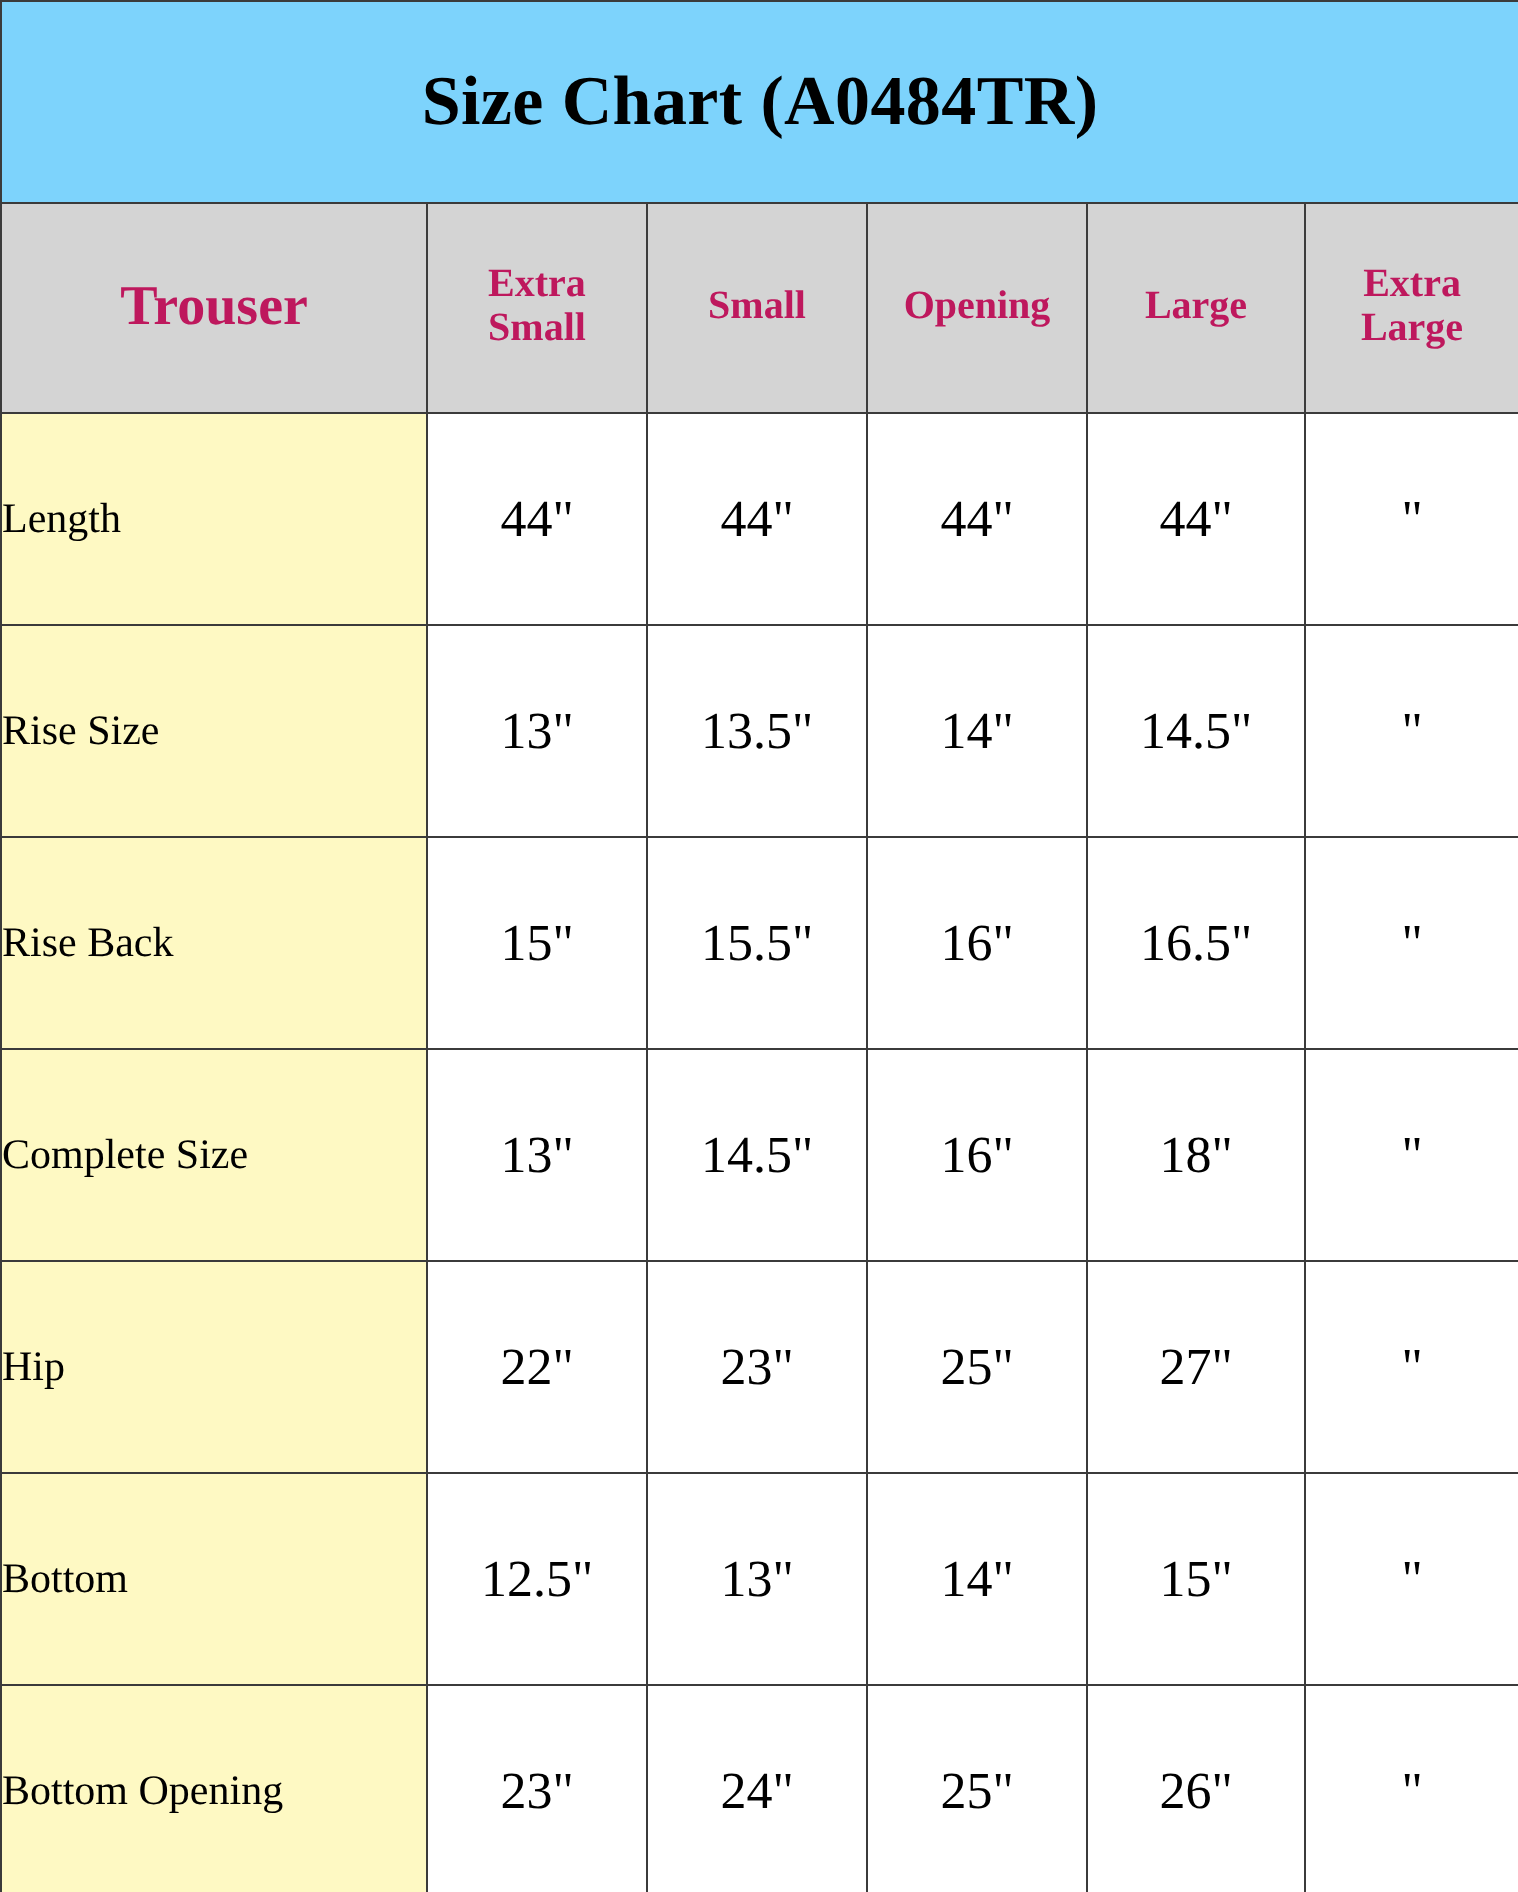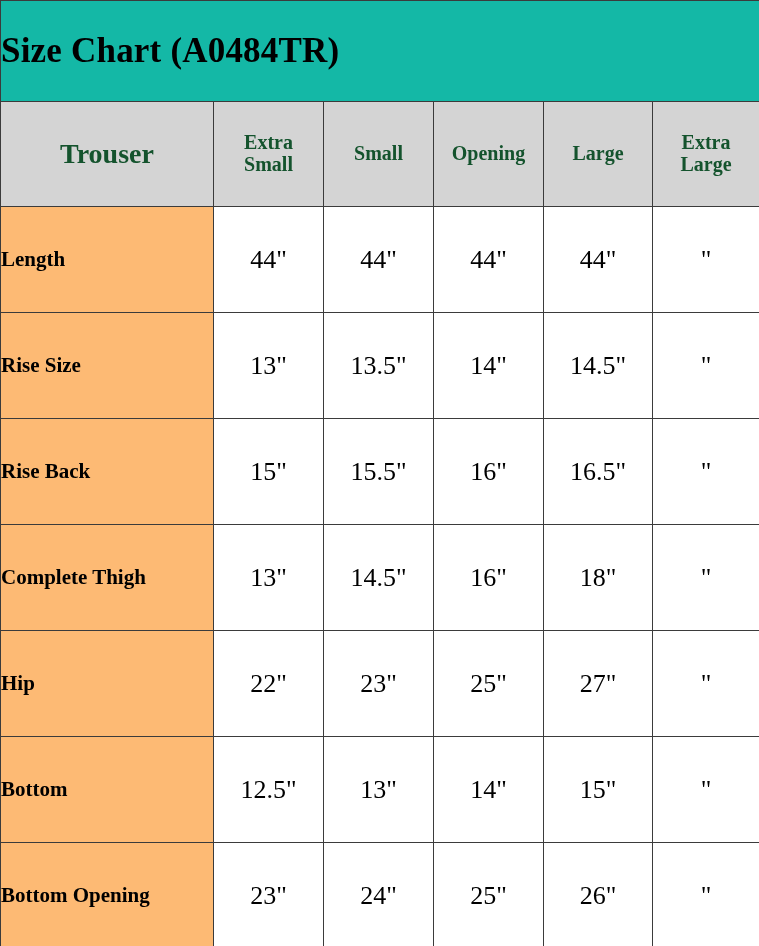--- a/index.html
+++ b/index.html
@@ -27,58 +27,59 @@
     height: 946px;
   }
   table.size-chart td,
   table.size-chart th {
     border: 1px solid #3b3b3b;
     box-sizing: border-box;
     padding: 0;
   }
   
   .title-cell {
-    background: #14b8a6;
+    background: #7dd3fc;
+    text-align: center;
     vertical-align: middle;
     font-size: 35px;
     font-weight: bold;
     letter-spacing: 0.2px;
     height: 101px;
     color: #000000;
   }
   
   .hdr-row td {
     background: #d4d4d4;
     text-align: center;
     vertical-align: middle;
     font-weight: bold;
-    color: #14532d;
+    color: #be185d;
     height: 105px;
   }
   .hdr-row td.row-label-hdr {
     font-size: 28px;
     text-align: center;
     padding-left: 0;
   }
   .hdr-row td.size-hdr {
     font-size: 20px;
     line-height: 1.08;
   }
   
   tbody tr td {
     height: 106px;
   }
   td.row-label {
-    background: #fdba74;
+    background: #fef9c3;
     font-size: 21px;
     text-align: left;
     vertical-align: middle;
     padding-left: 16px;
     color: #000000;
-    font-weight: bold;
+    font-weight: normal;
   }
   td.value {
     background: #ffffff;
     font-size: 26px;
     text-align: center;
     vertical-align: middle;
     color: #000000;
     font-weight: normal;
   }
   
@@ -146,21 +147,21 @@
       </tr>
       <tr>
         <td class="row-label">Rise Back</td>
         <td class="value">15"</td>
         <td class="value">15.5"</td>
         <td class="value">16"</td>
         <td class="value">16.5"</td>
         <td class="value">"</td>
       </tr>
       <tr>
-        <td class="row-label">Complete Thigh</td>
+        <td class="row-label">Complete Size</td>
         <td class="value">13"</td>
         <td class="value">14.5"</td>
         <td class="value">16"</td>
         <td class="value">18"</td>
         <td class="value">"</td>
       </tr>
       <tr>
         <td class="row-label">Hip</td>
         <td class="value">22"</td>
         <td class="value">23"</td>

